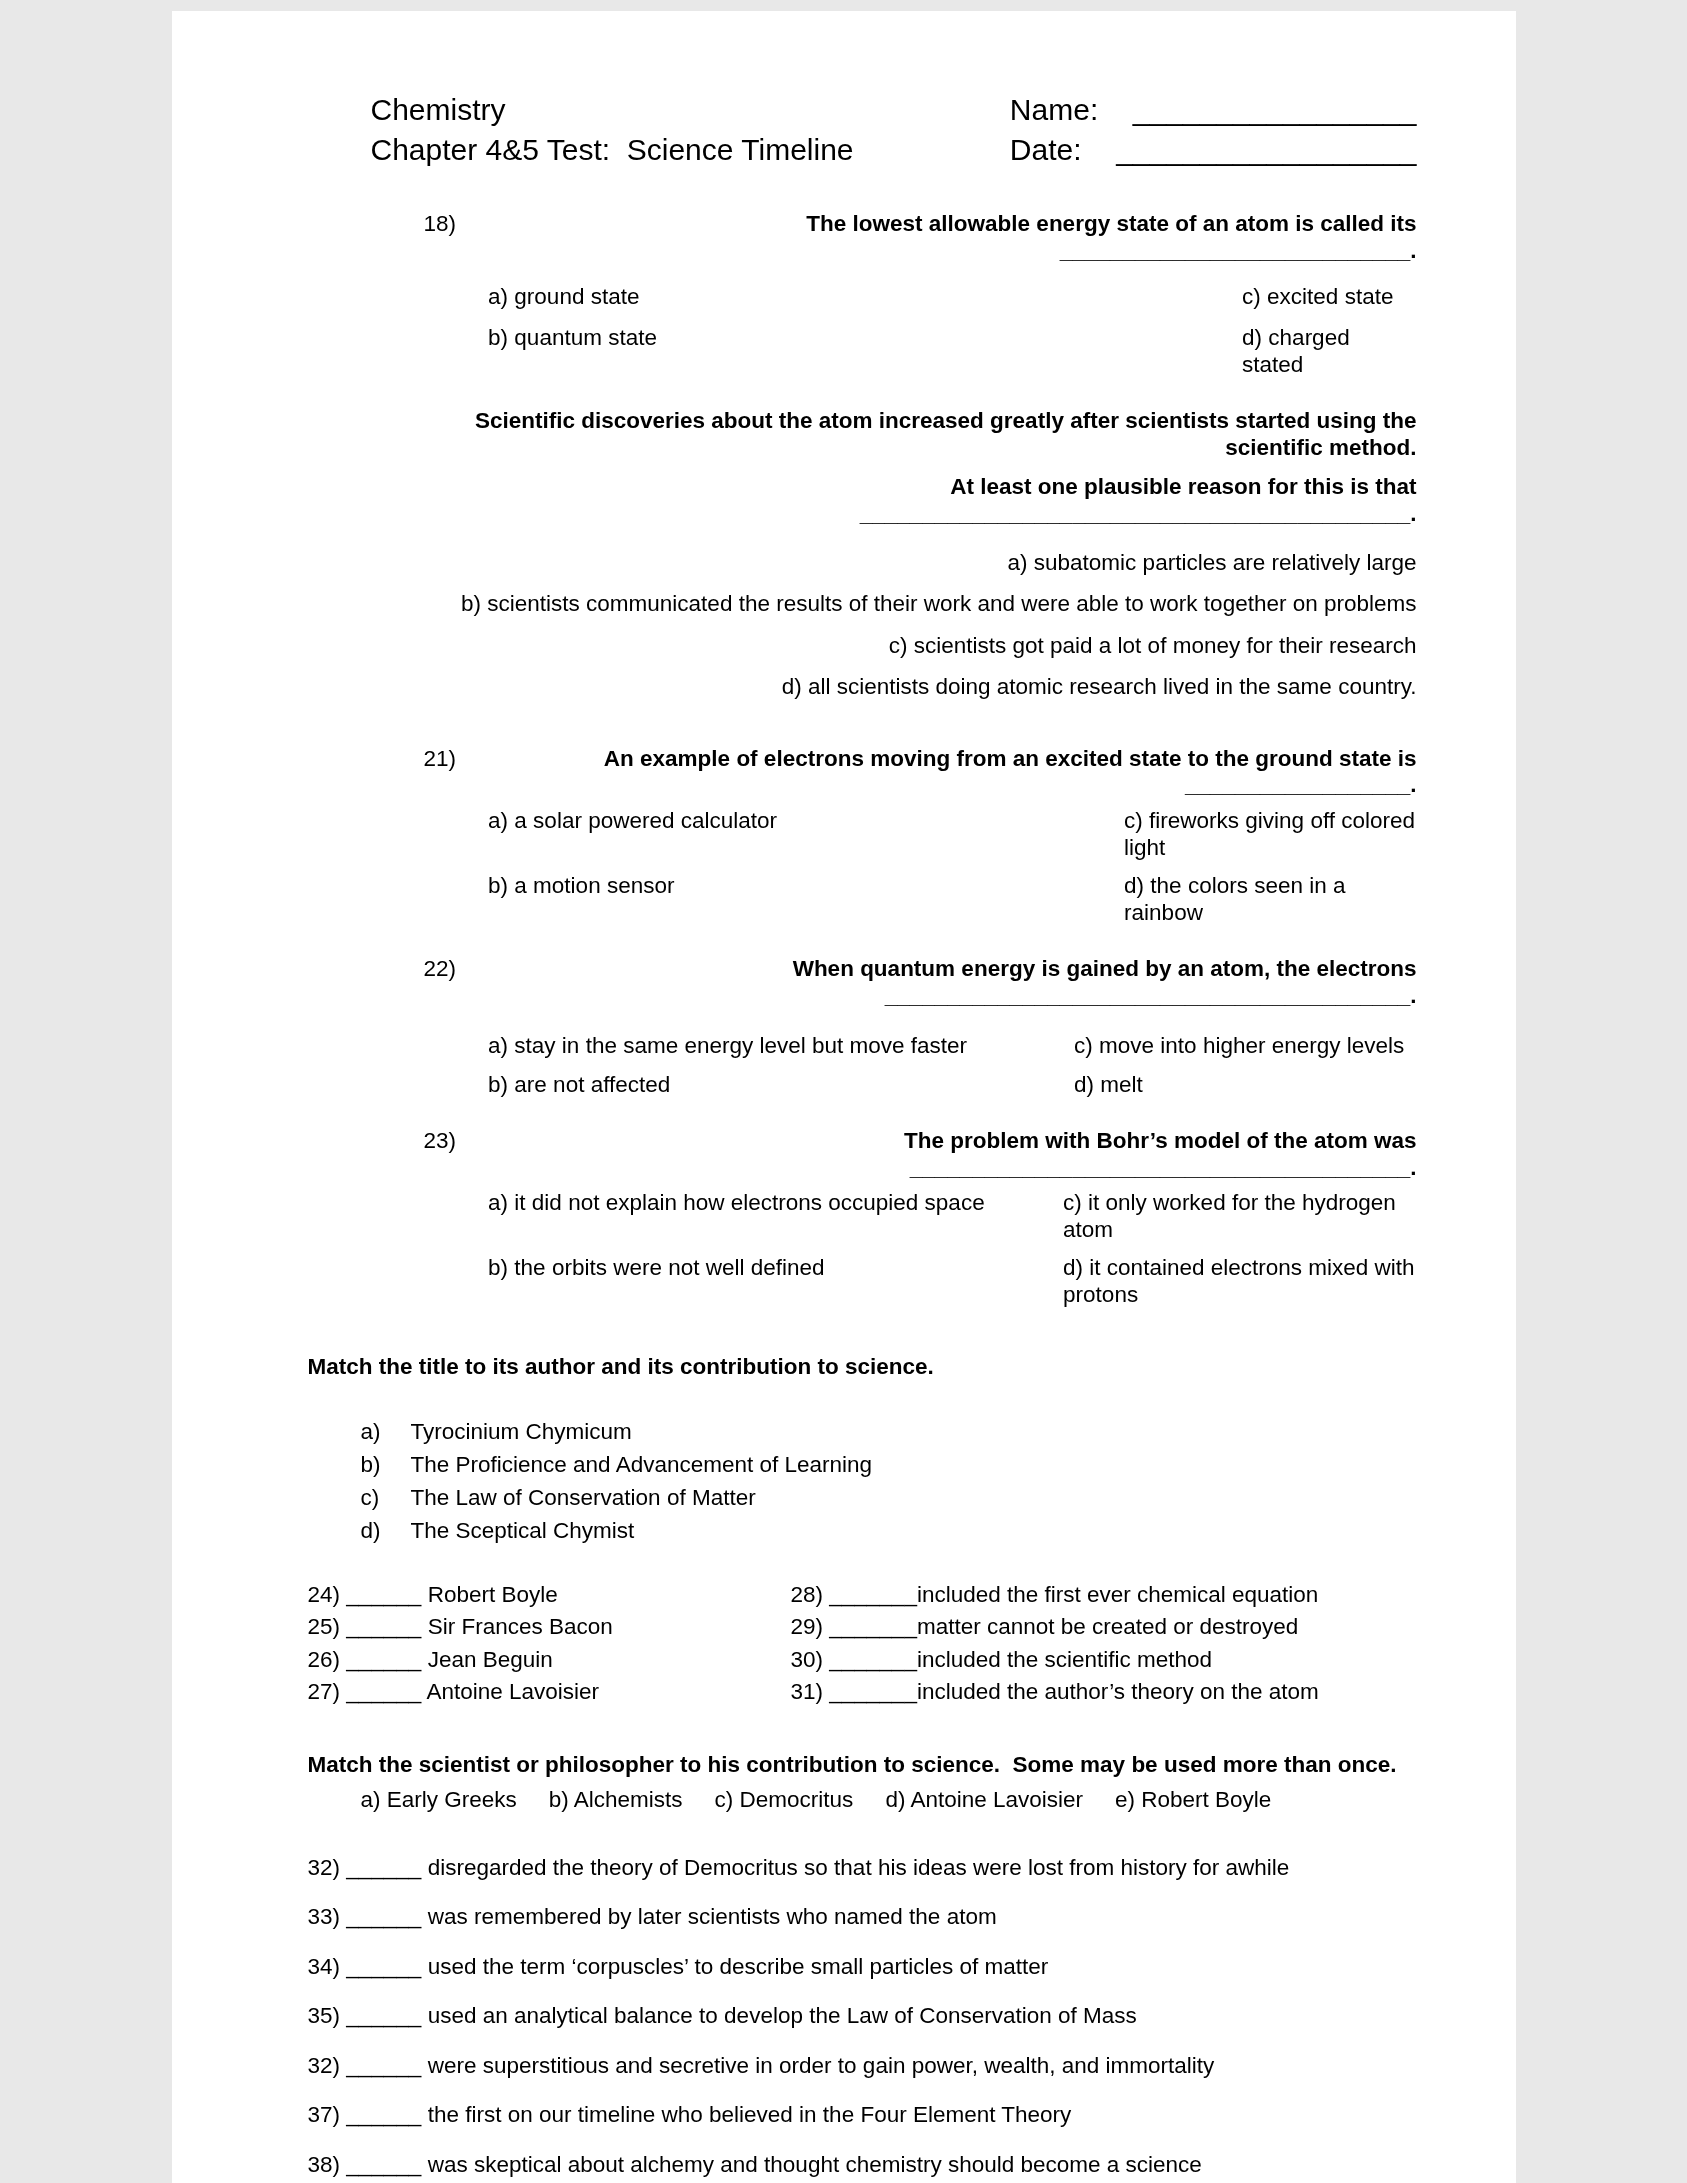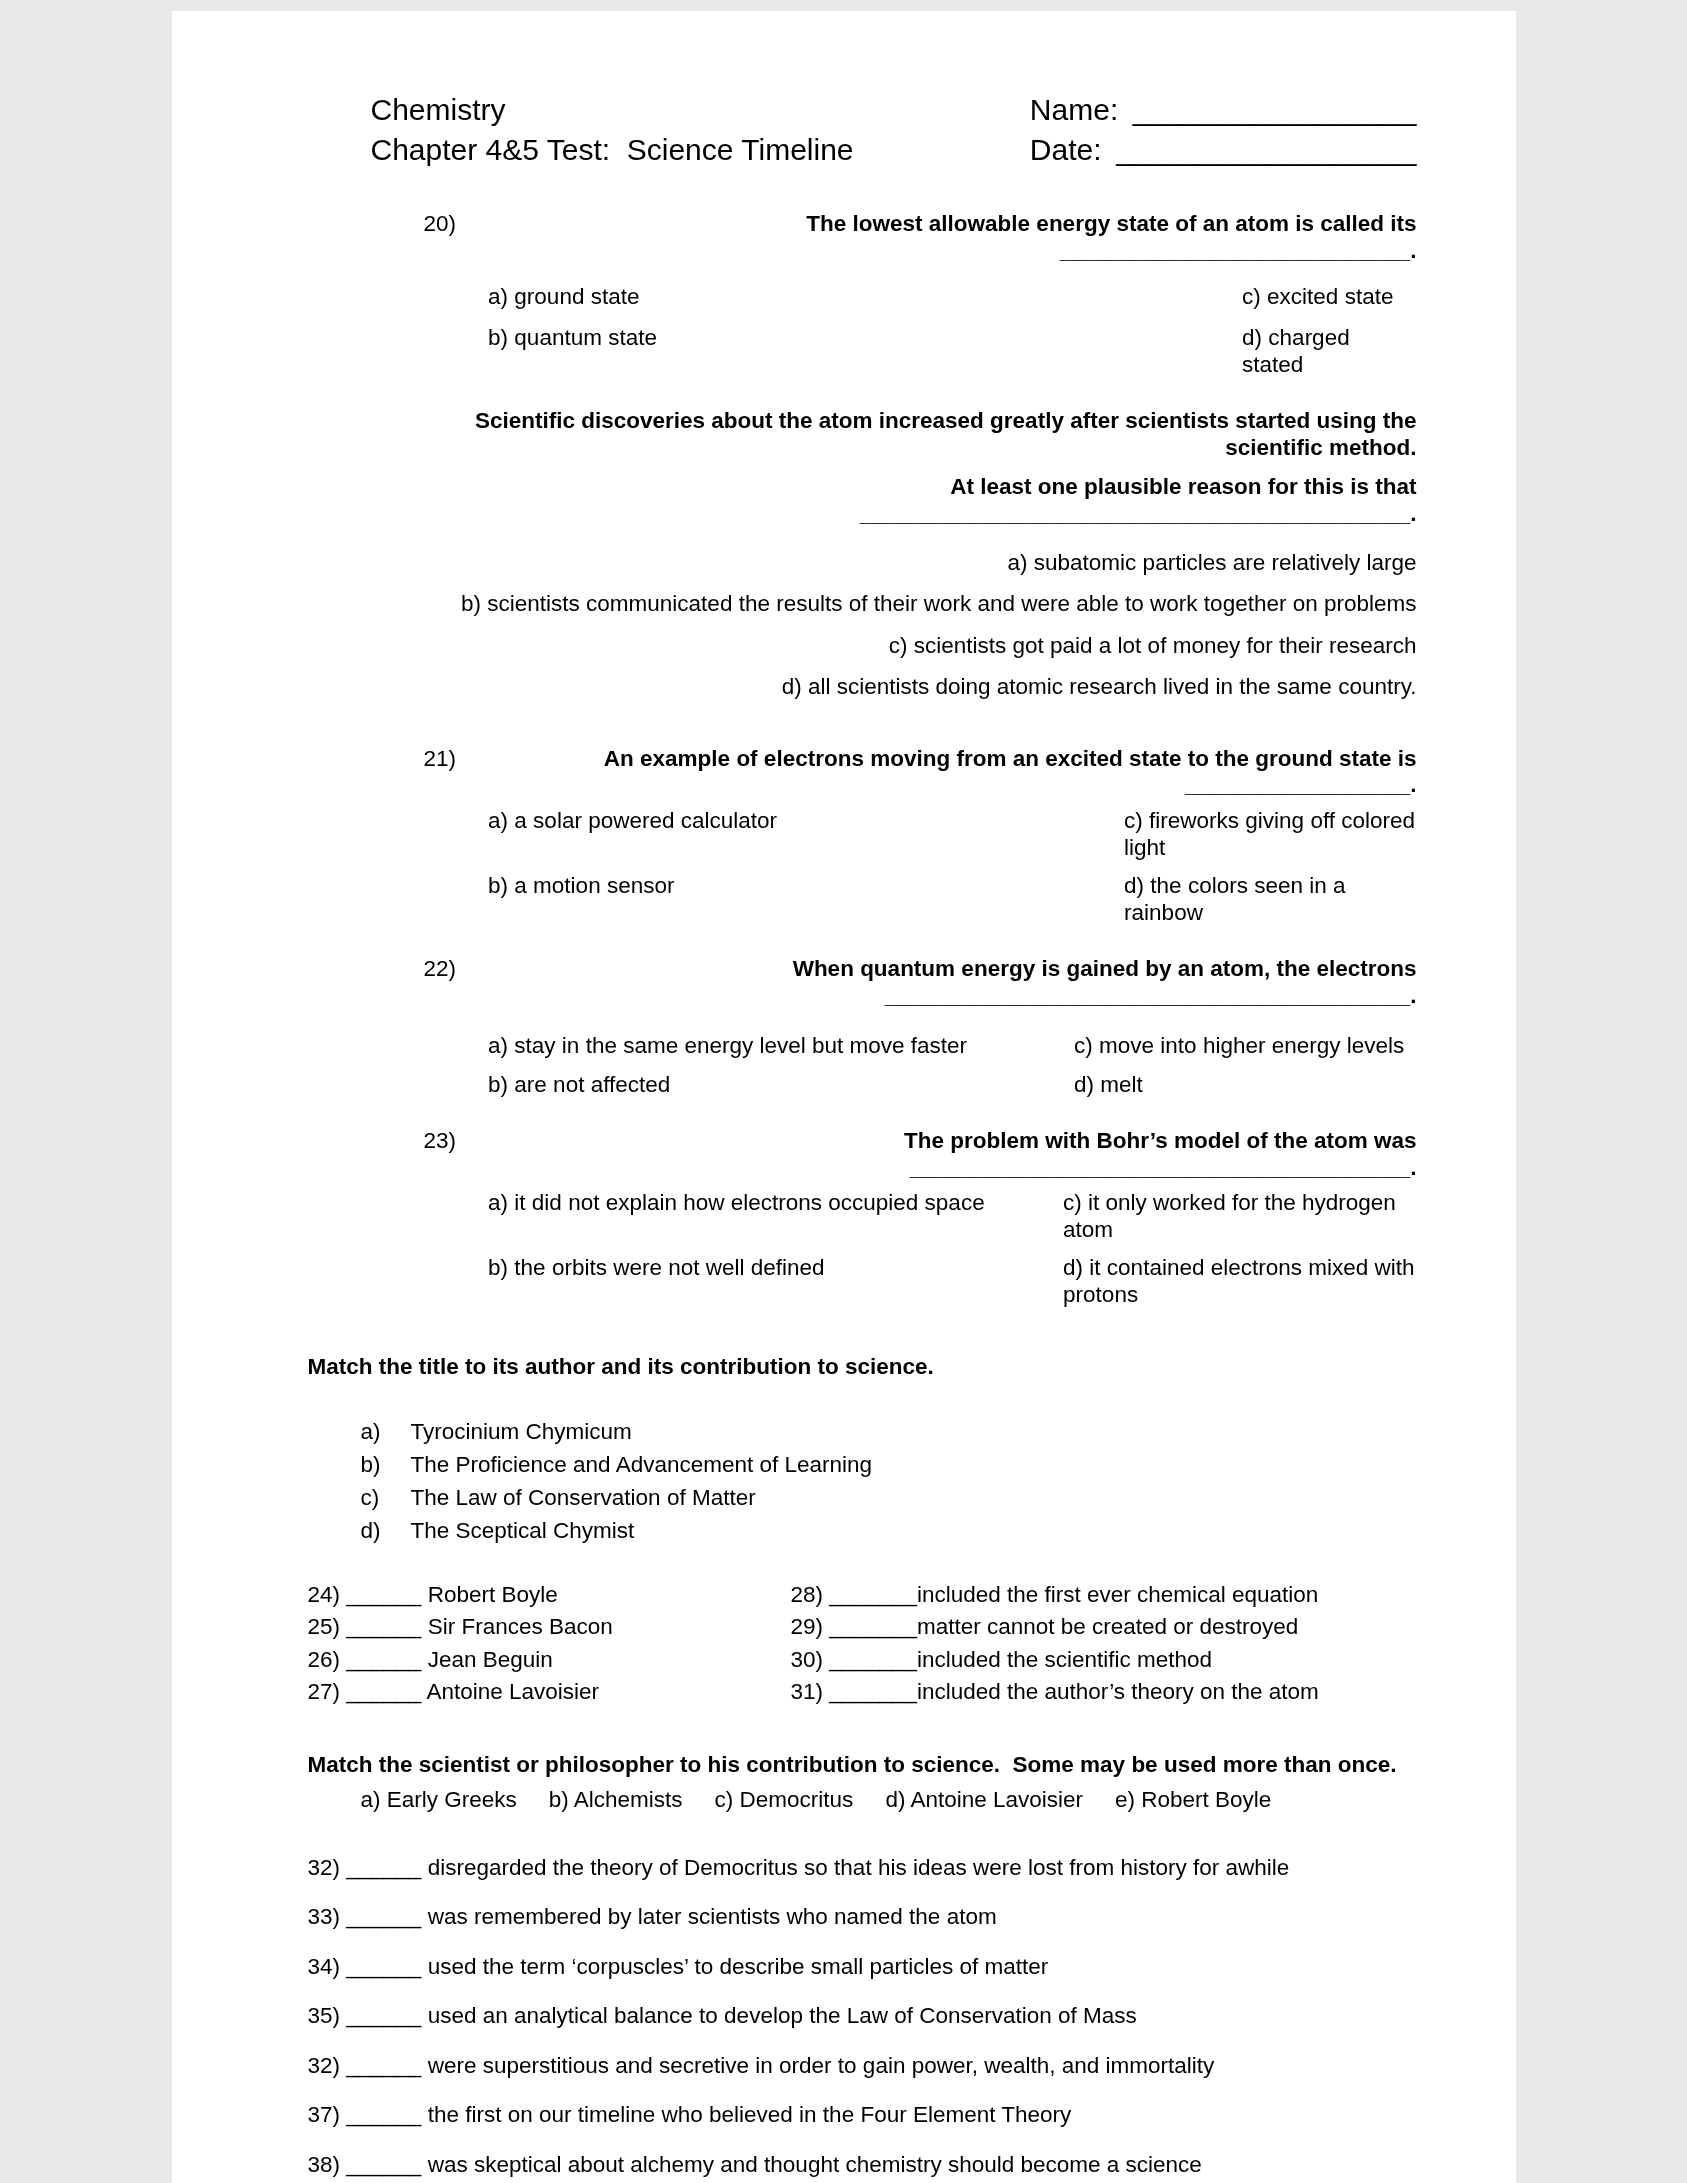--- a/index.html
+++ b/index.html
@@ -7,21 +7,21 @@
     width:1344px; height:2183px; background:#ffffff; color:#000000;
     font-family:"Liberation Sans", sans-serif; font-size:22.5px; line-height:26.5px;
     box-sizing:border-box; padding:79px 99px 4px 136px; position:relative;
     margin:11px auto; overflow:hidden;
   }
   .pre { white-space:pre-wrap; }
 
   
   .header { display:flex; font-size:30px; line-height:40px; margin-left:63px; }
   .header-left { width:877px; }
-  .hr-row { display:flex; }
+  .hr-row { display:flex;gap:20px; }
   .hr-label { margin-right:14.6px; }
 
   
   .questions { margin-left:116px; margin-top:41px; }
   .question { margin-bottom:30px; }
   .q-row { display:flex; }
   .q-num { width:58px; flex-shrink:0; }
   .q-body { flex:1; }
   .q-prompt { font-weight:bold;text-align:right; }
   .q-prompt + .q-prompt { margin-top:13.2px; }
@@ -67,21 +67,21 @@
         <span class="hr-label">Date:</span>
         <span>__________________</span>
       </div>
     </div>
   </div>
 
   <div class="questions">
 
     <div class="question">
       <div class="q-row">
-        <span class="q-num">20)</span>
+        <span class="q-num">18)</span>
         <div class="q-body">
           <div class="q-prompt">The lowest allowable energy state of an atom is called its ____________________________.</div>
           <div class="choices-grid g19">
             <span class="choice">a) ground state</span>
             <span class="choice">c) excited state</span>
             <span class="choice">b) quantum state</span>
             <span class="choice">d) charged stated</span>
           </div>
         </div>
       </div>

